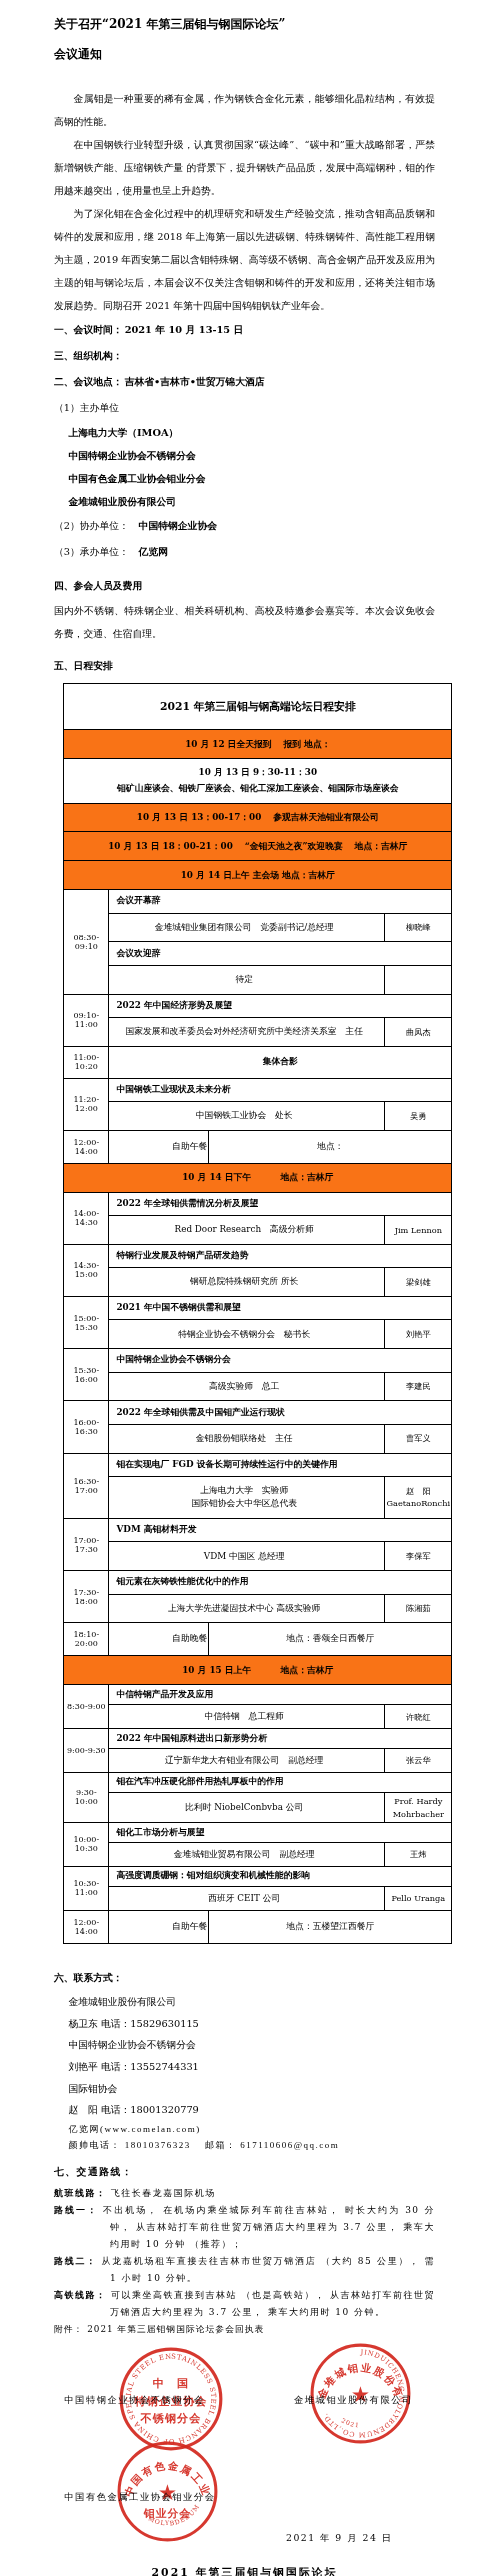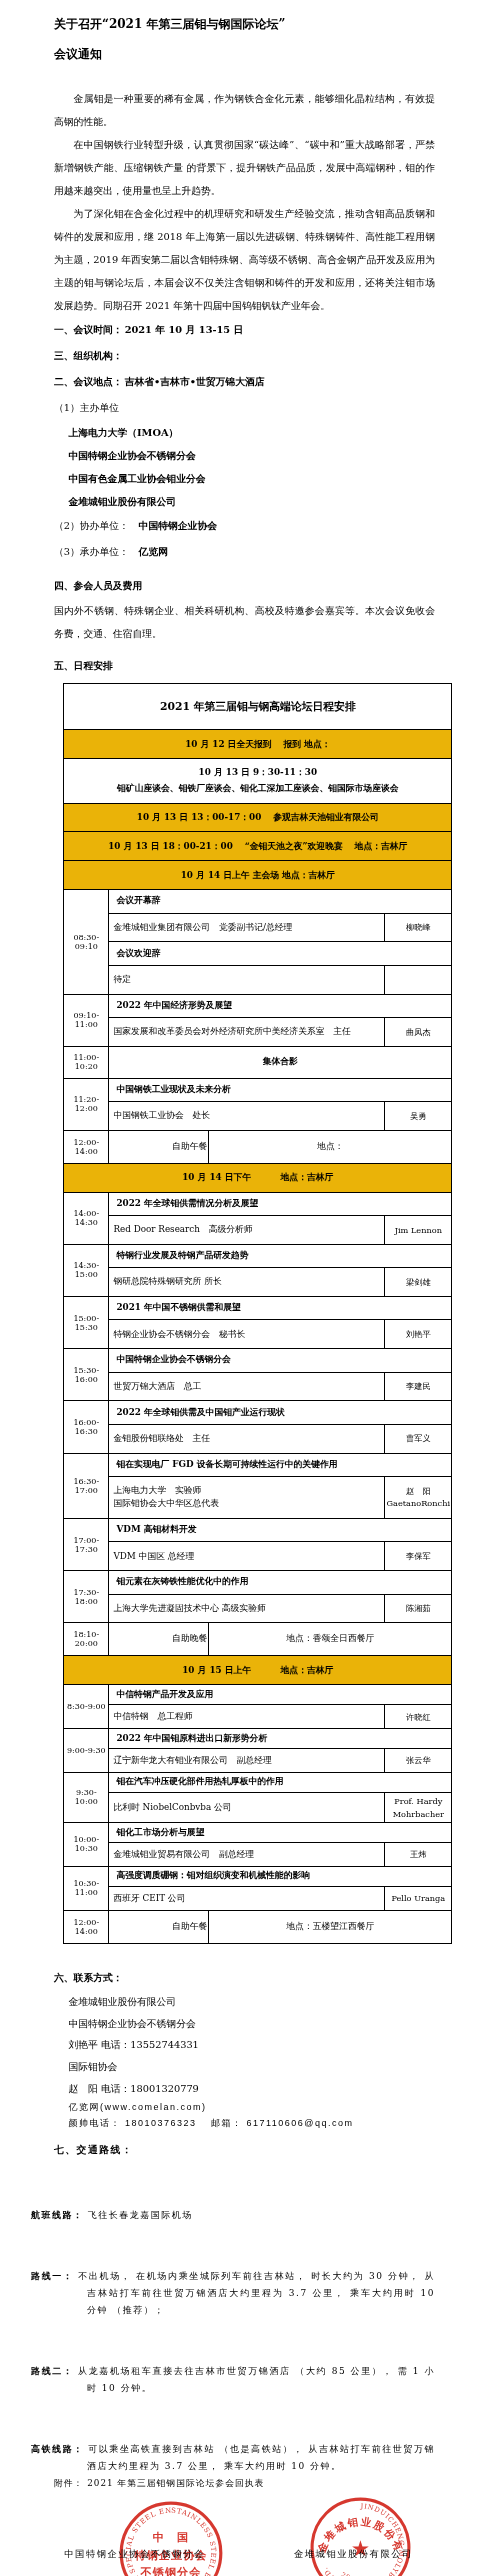--- a/index.html
+++ b/index.html
@@ -15,36 +15,36 @@
   .secline b.val{margin-left:2.1px;}
   .org-item{font-size:9.8px;line-height:23px;font-weight:bold;padding-left:14.4px;}
   .sub{font-size:9.8px;line-height:26px;}
   .heading{font-size:9.8px;font-weight:bold;line-height:27px;margin-top:7.2px;}
   
   table{border-collapse:collapse;table-layout:fixed;}
   .sched{margin:4.1px 0 0 9.3px;width:389px;font-size:8.8px;}
   .sched td{border:1px solid #000;vertical-align:middle;}
   .sched .ttl{font-weight:bold;font-size:10.8px;text-align:center;height:43px;}
   .sched .band{text-align:center;font-weight:bold;padding:6.2px 3.1px;line-height:15.5px;}
-  .sched .gray{background:#eab308;}
+  .sched .gray{background:#f97316;}
   .sched .time{text-align:center;font-size:8px;padding:1px;}
   .sched .stitle{font-weight:bold;padding:5.2px 5.2px 5.2px 7.2px;}
-  .sched .aff{text-align:left;padding:7.2px 9.3px 7.2px 4.1px;line-height:13.4px;}
+  .sched .aff{text-align:center;padding:7.2px 9.3px 7.2px 4.1px;line-height:13.4px;}
   .sched .pname{text-align:center;font-size:8.2px;padding:2.1px 1px;line-height:12.4px;word-break:break-word;}
   .sched .photo{text-align:center;font-weight:bold;height:29px;}
   .sched .meal-l{text-align:right;height:30px;}
   .sched .meal-r{text-align:center;}
   .compact .stitle{padding:3.6px 5.2px 3.6px 7.2px;}
   .compact .aff{padding:4.6px 9.3px 4.6px 4.1px;}
   
   .contact-line{font-size:9.8px;line-height:21.6px;padding-left:14.4px;}
-  .spaced{letter-spacing:1.5px;font-family:Liberation Sans, sans-serif;}
+  .spaced{letter-spacing:1.5px;font-family:Liberation Serif, serif;}
   .contact-line.tight{line-height:16px;padding-left:14.4px;font-size:9px;}
   .traffic-item{font-size:9px;line-height:17px;letter-spacing:1.5px;
-      padding-left:33px;text-indent:-56px;text-align:justify;margin-top:44px;}
+      padding-left:56px;text-indent:-56px;text-align:justify;}
   .traffic-item b{letter-spacing:1.5px;}
   .attach{font-size:8.8px;letter-spacing:1px;line-height:17.5px;}
   
   .seal-zone{position:relative;height:214px;margin-top:3.1px;}
   .sig{position:absolute;font-size:9.3px;letter-spacing:1.5px;white-space:nowrap;}
   .seal{position:absolute;opacity:.92;}
   .sig-date{position:absolute;font-size:9.3px;letter-spacing:1.5px;}
   
   .reply-title{font-size:10.8px;font-weight:bold;text-align:center;letter-spacing:2.1px;line-height:15.5px;margin-top:9.3px;}
 </style>
@@ -223,21 +223,21 @@
           <td class="pname">
             <div>刘艳平</div>
           </td>
         </tr>
         <tr>
           <td class="time" rowspan="2">15:30-16:00</td>
           <td class="stitle" colspan="3">中国特钢企业协会不锈钢分会</td>
         </tr>
         <tr>
           <td class="aff" colspan="2">
-            <div>世贸万锦大酒店　总工</div>
+            <div>高级实验师　总工</div>
           </td>
           <td class="pname">
             <div>李建民</div>
           </td>
         </tr>
         <tr>
           <td class="time" rowspan="2">16:00-16:30</td>
           <td class="stitle" colspan="3">2022 年全球钼供需及中国钼产业运行现状</td>
         </tr>
         <tr>
@@ -361,20 +361,21 @@
           <td class="time">12:00-14:00</td>
           <td class="meal-l">自助午餐</td>
           <td class="meal-r" colspan="2">地点：五楼望江西餐厅</td>
         </tr>
       </tbody>
   </table>
 
   <div class="heading" style="margin-top:20.6px">六、联系方式：</div>
   <div id="contact-list">
       <div class="contact-line">金堆城钼业股份有限公司</div>
+      <div class="contact-line">杨卫东 电话：15829630115</div>
       <div class="contact-line">中国特钢企业协会不锈钢分会</div>
       <div class="contact-line">刘艳平 电话：13552744331</div>
       <div class="contact-line">国际钼协会</div>
       <div class="contact-line">赵　阳 电话：18001320779</div>
       <div class="contact-line tight spaced">亿览网(www.comelan.com)</div>
       <div class="contact-line tight spaced">颜帅电话： 18010376323　 邮箱： 617110606@qq.com</div>
     </div>
 
   <div class="heading spaced" style="margin-top:5.2px">七、交通路线：</div>
   <div id="traffic-list">

